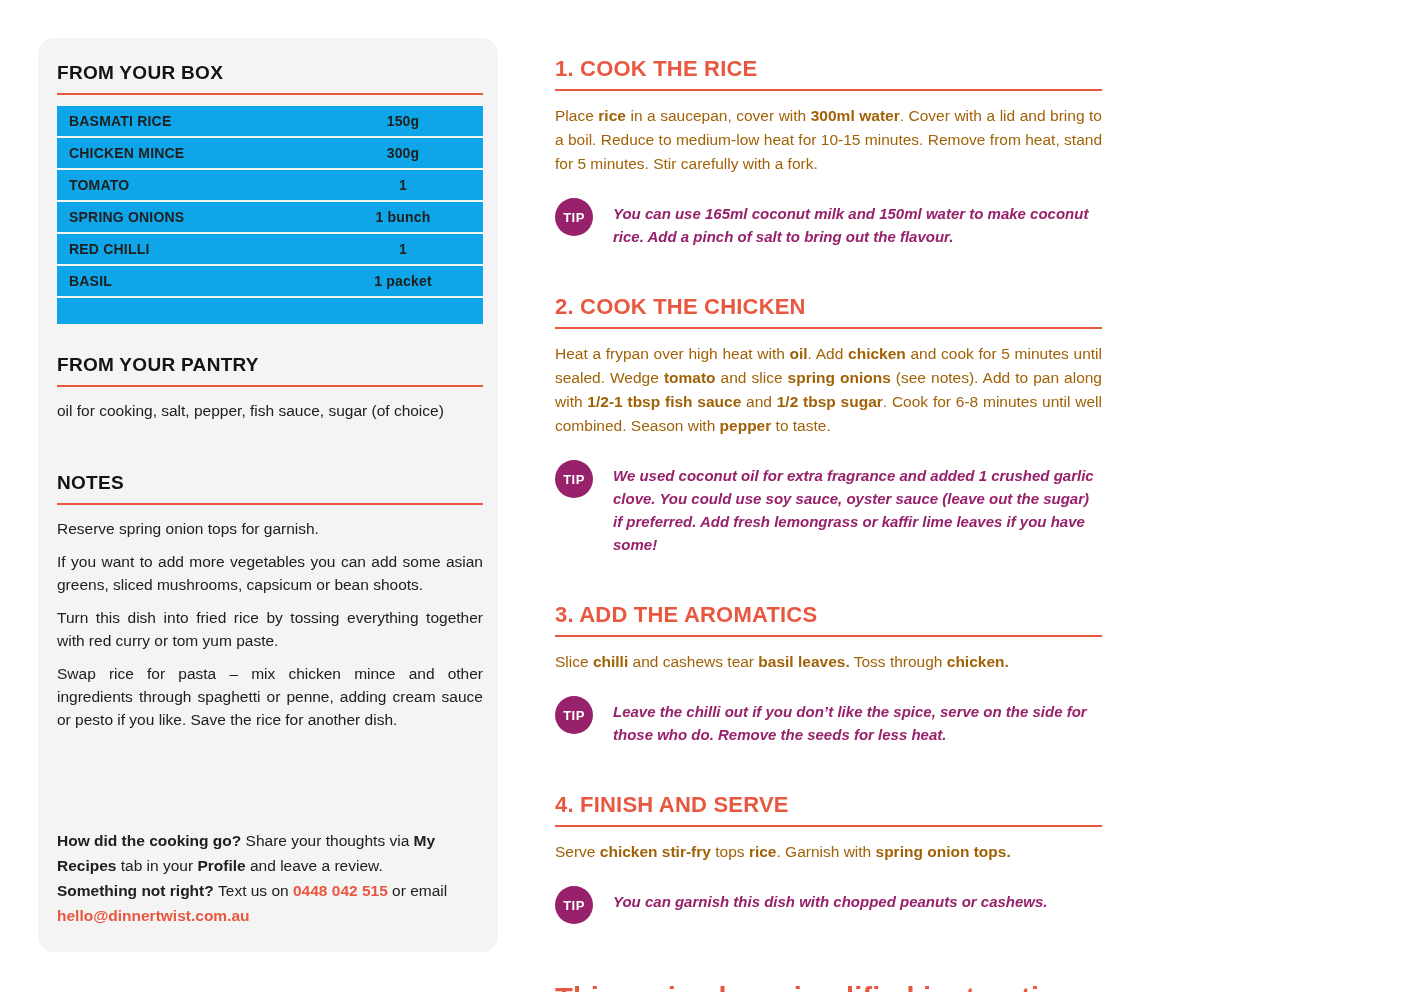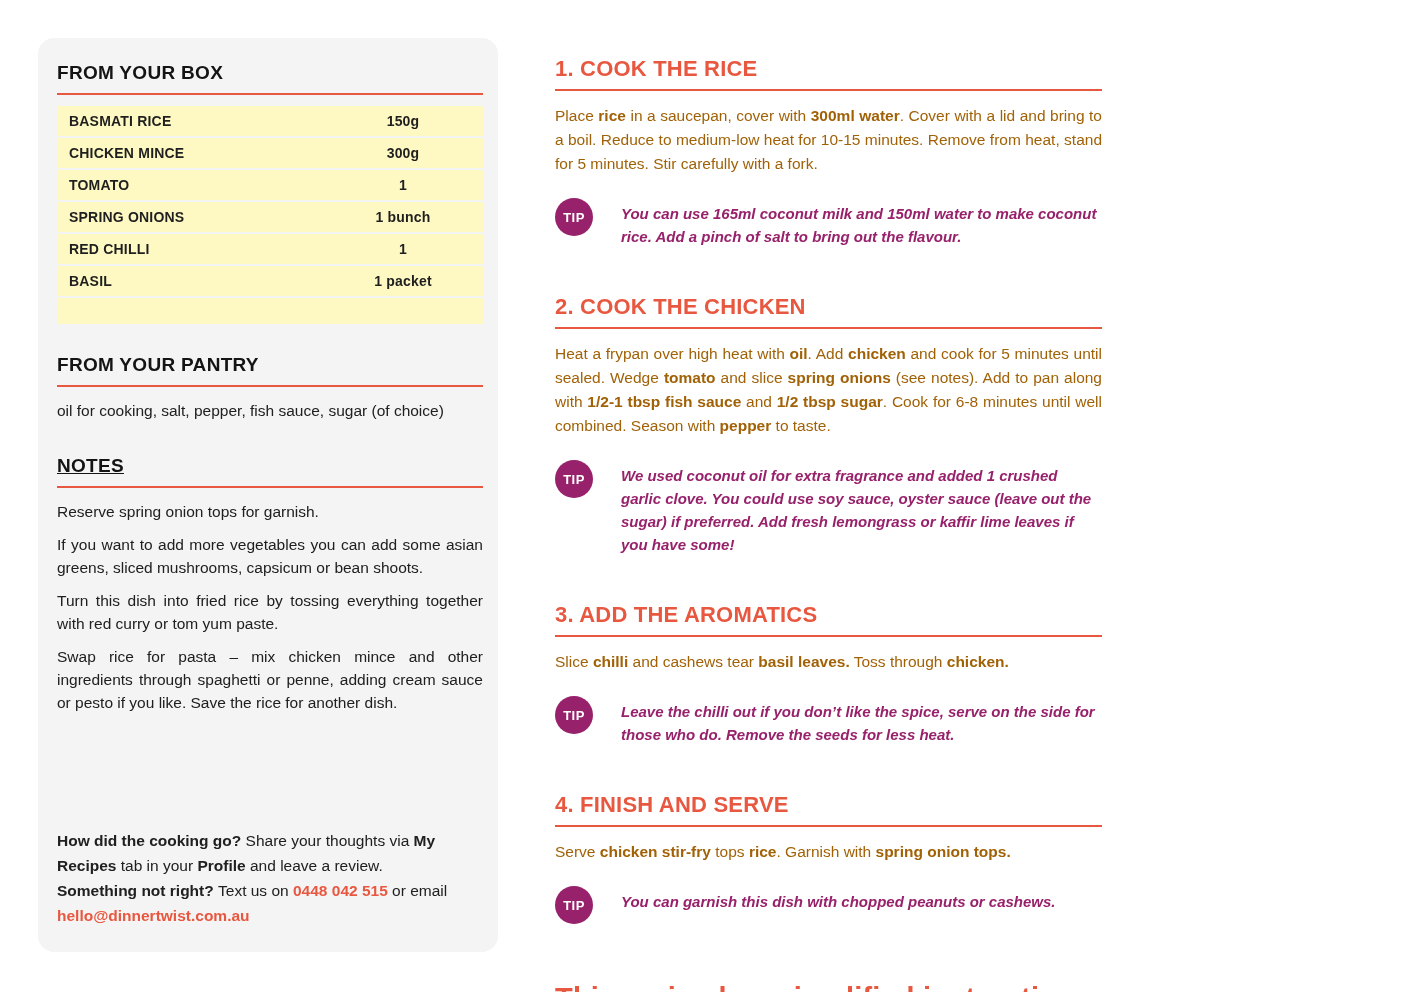--- a/index.html
+++ b/index.html
@@ -12,42 +12,42 @@
   html,body{width:1403px;height:992px;background:#ffffff;
     font-family:"Liberation Sans","DejaVu Sans",sans-serif;color:var(--text);}
   .page{display:flex;padding:38px 76px 34px 38px;gap:57px;width:1178px;height:992px;}
 
   
   .panel{width:460px;min-width:460px;height:914px;background:var(--panel-bg);
     border-radius:16px;padding:22px 15px 24px 19px;display:flex;flex-direction:column;}
   .panel h2{font-size:19px;font-weight:700;color:#141414;letter-spacing:.3px;line-height:26px;}
   .rule{height:2px;background:var(--accent);margin-top:7px;border:none;}
   .ingredients{margin-top:11px;}
-  .ingredient-row{display:flex;align-items:center;background:#fef9c3;height:30px;margin-bottom:2px;}
+  .ingredient-row{display:flex;align-items:center;background:#0ea5e9;height:30px;margin-bottom:2px;}
   .ingredient-row .name{font-size:14px;font-weight:700;padding-left:12px;letter-spacing:.2px;}
   .ingredient-row .qty{margin-left:auto;width:160px;text-align:center;font-size:14px;font-weight:700;letter-spacing:.2px;}
   .ingredient-row.empty{height:26px;margin-bottom:0;}
   .pantry-title{margin-top:28px;}
-  .notes-title{margin-top:31px;text-decoration:underline;}
+  .notes-title{margin-top:48px;}
   .panel p.bodytext{font-size:15.5px;line-height:23px;text-align:justify;margin-top:12px;color:#202020;}
   .notes p.bodytext{margin-top:10px;}
   .notes p.bodytext:first-child{margin-top:12px;}
   .panel-footer{margin-top:auto;font-size:15.5px;line-height:25px;color:#202020;}
   .panel-footer p{margin-top:0;}
   .b{font-weight:700;}
   .accent{color:var(--accent);font-weight:700;}
 
   
   .main{flex:1;display:flex;flex-direction:column;}
   .step{margin-top:46px;}
   .step:first-child{margin-top:18px;}
   .step h2{font-size:22px;font-weight:700;color:var(--accent);letter-spacing:.2px;line-height:26px;}
   .step .rule{margin-top:7px;}
   .step p.instruction{font-size:15.5px;line-height:24px;text-align:justify;margin-top:13px;color:#a16207;}
-  .tip{display:flex;gap:28px;margin-top:22px;}
+  .tip{display:flex;gap:20px;margin-top:22px;}
   .tip-badge{width:38px;height:38px;min-width:38px;border-radius:50%;background:var(--magenta);
     color:#ffffff;font-size:13px;font-weight:700;letter-spacing:.5px;
     display:flex;align-items:center;justify-content:center;}
   .tip-text{font-size:15px;line-height:23px;font-weight:700;font-style:italic;
     color:var(--magenta);padding-top:4px;padding-right:4px;}
   .footer-note{margin-top:58px;font-size:29px;font-weight:700;color:var(--accent);letter-spacing:.2px;}
 </style>
 </head>
 <body>
 

